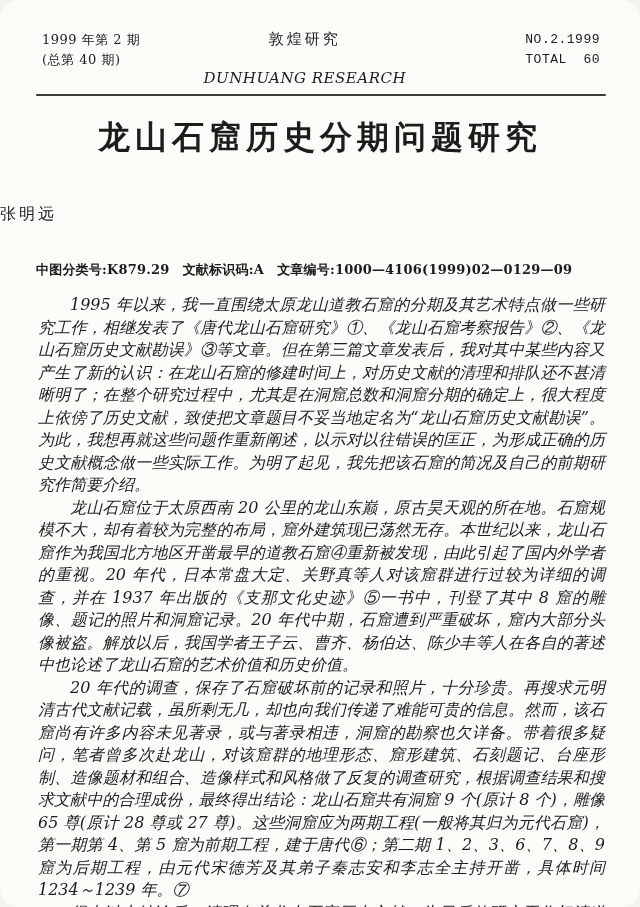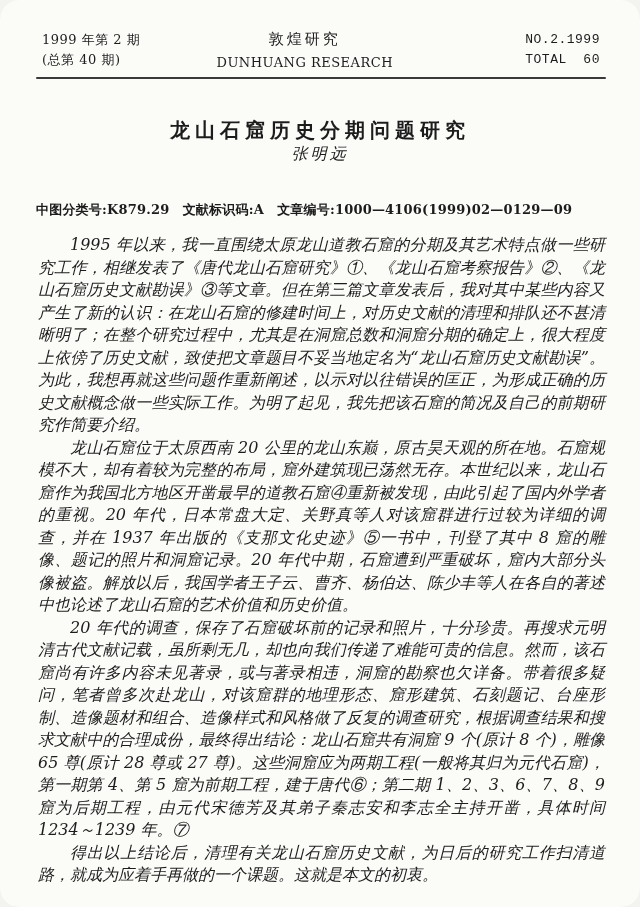--- a/index.html
+++ b/index.html
@@ -18,39 +18,39 @@
   
   .journal-header {
     display:flex;
     justify-content:space-between;
     align-items:flex-start;
     padding:30px 40px 0 42px;
   }
   .hdr-left { font-size:13px; line-height:1.55; letter-spacing:0.5px; }
   .hdr-center { text-align:center; transform:translateX(-28px); }
   .journal-cn { font-size:15px; letter-spacing:3px; }
-  .journal-en { font-size:13px; letter-spacing:0.5px; margin-top:6px; }
+  .journal-en { font-size:15px; letter-spacing:0.5px; margin-top:20px;font-style:italic; }
   .hdr-right { font-size:13px; line-height:1.55; letter-spacing:0.5px;font-family:Liberation Mono, monospace; }
   .header-rule {
     margin:7px 34px 0 36px;
     border-top:2px solid #3a3a3a;
   }
   
   .article-title {
     text-align:center;
-    margin-top:38px;
-    font-size:20px;
+    margin-top:20px;
+    font-size:32px;
     font-weight:bold;
     letter-spacing:5px;
   }
   .author-name {
-    text-align:center;
+    text-align:left;
+    margin-top:44px;
     font-size:16px;
     letter-spacing:3px;
-    font-style:italic;
   }
   .classification-line {
     margin:36px 38px 0 36px;
     font-size:13px;
     font-weight:bold;
     letter-spacing:0.2px;
   }
   
   .article-body {
     margin:15px 35px 0 38px;

